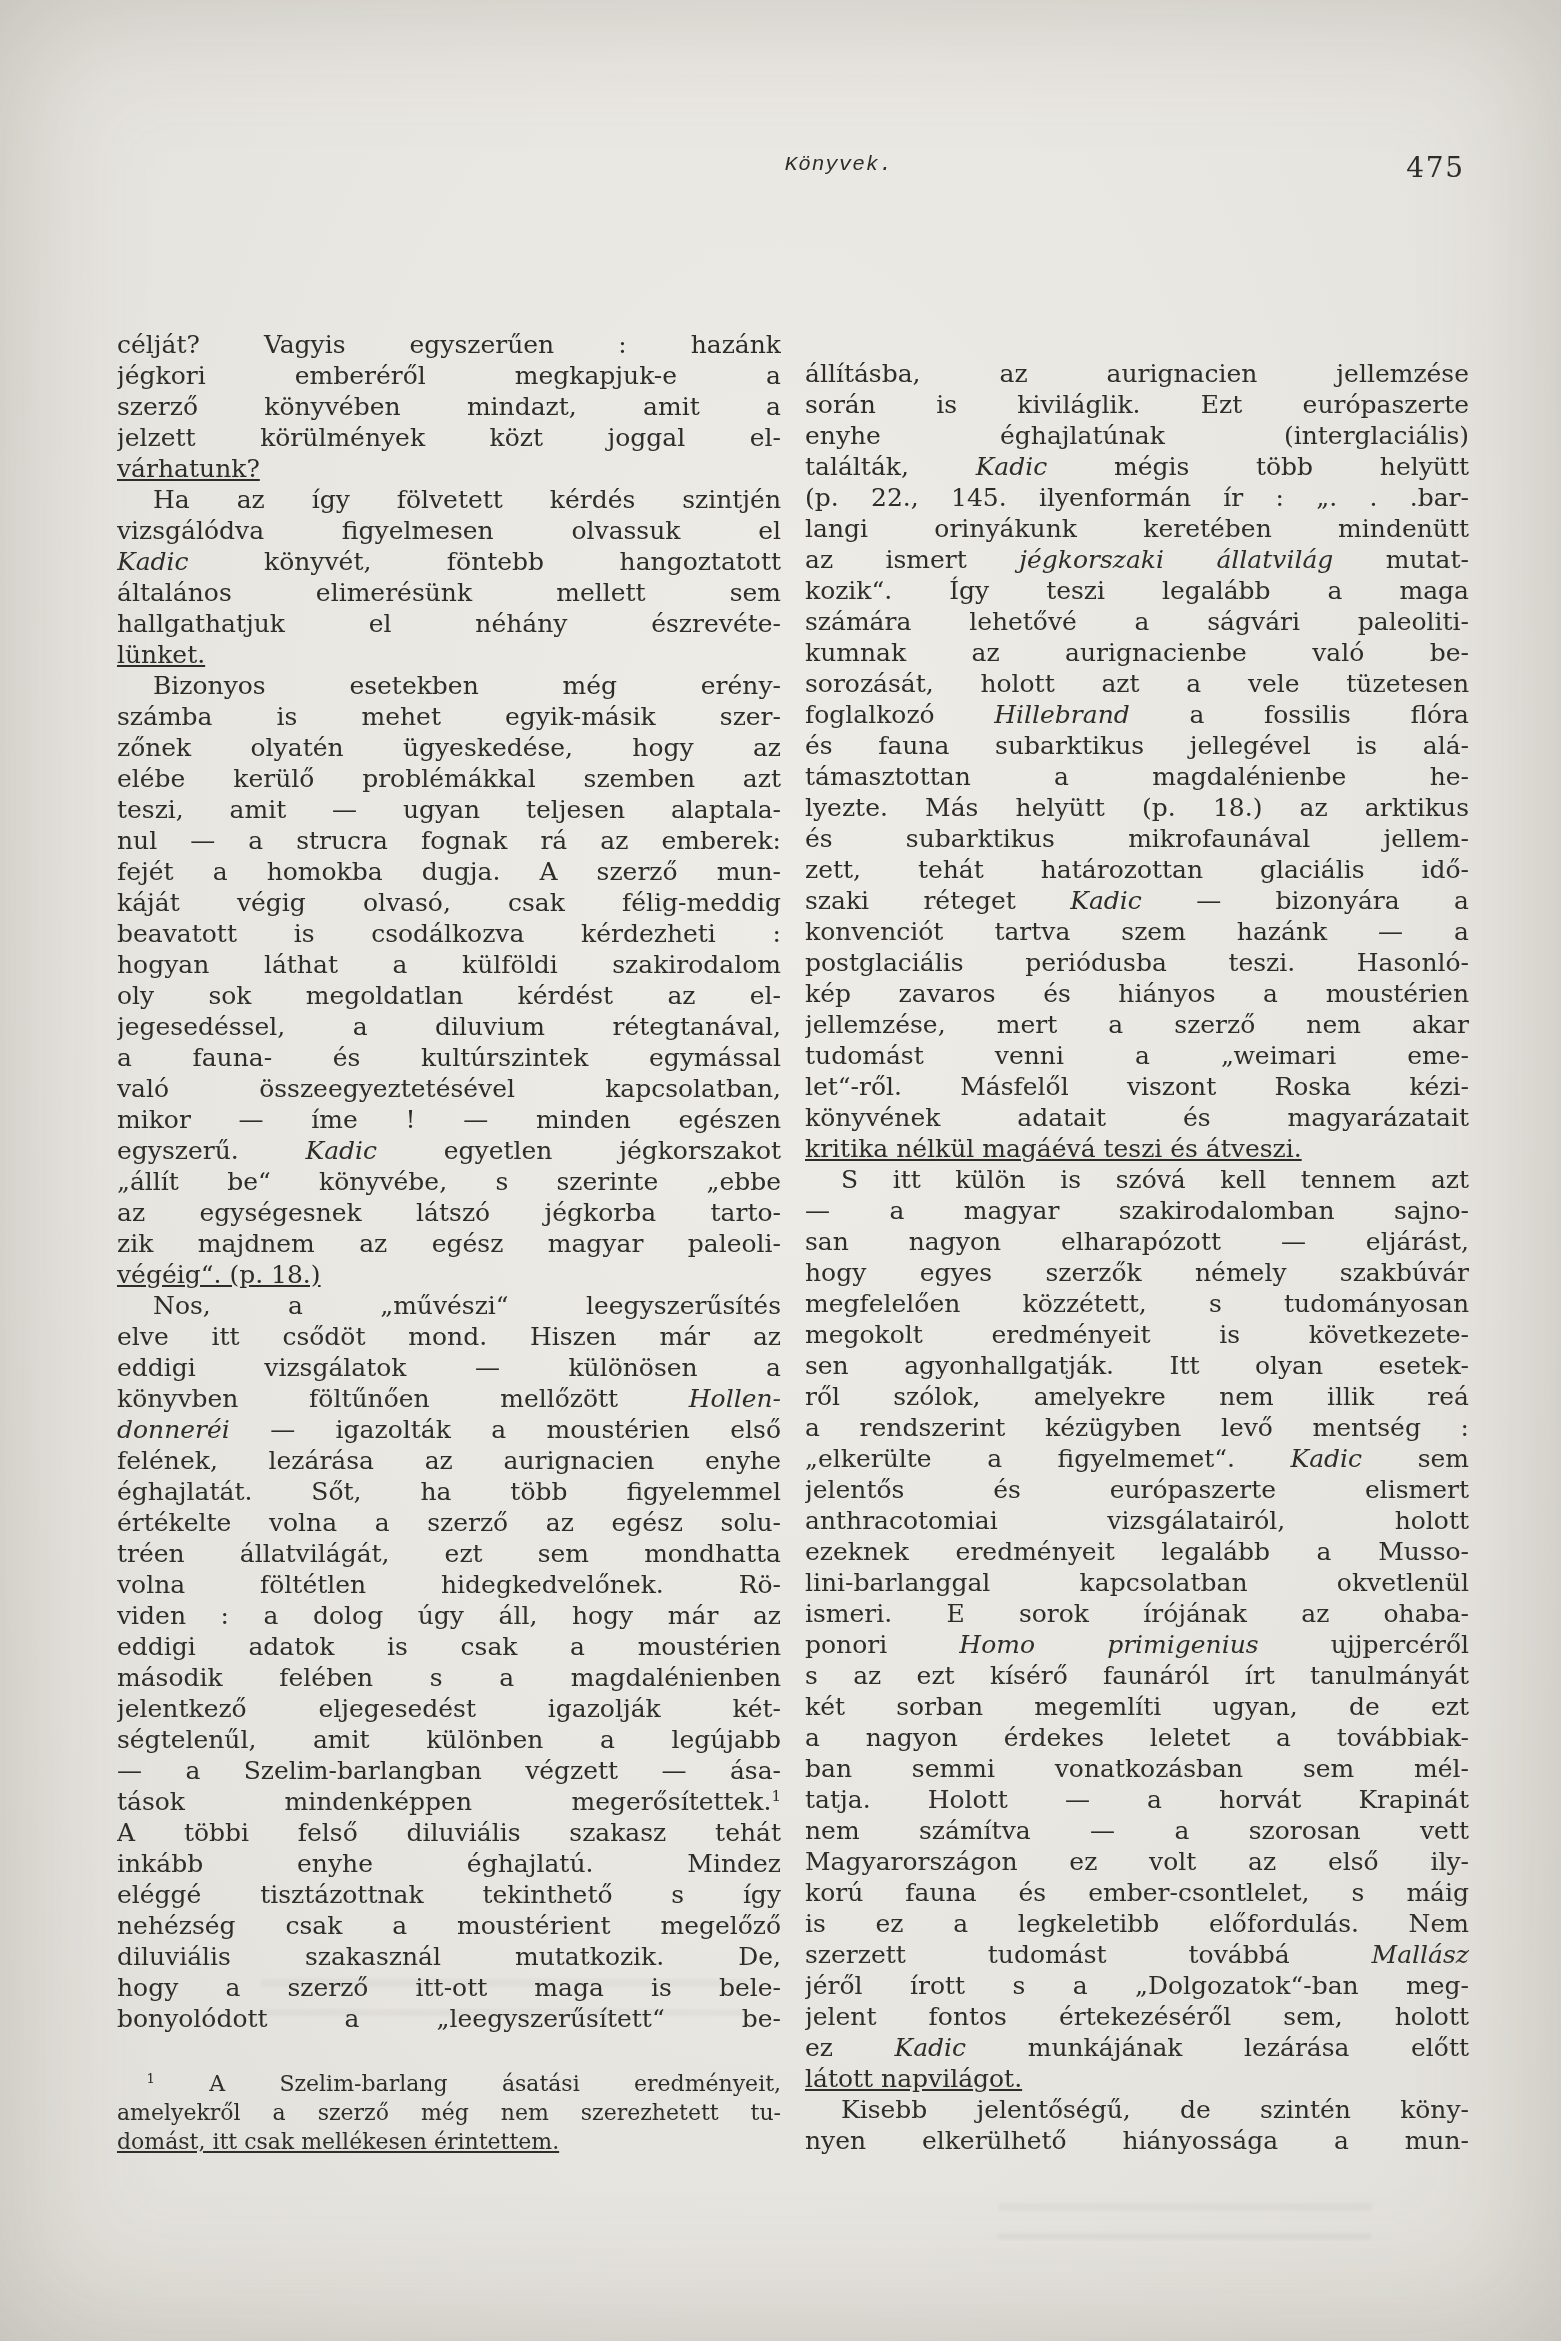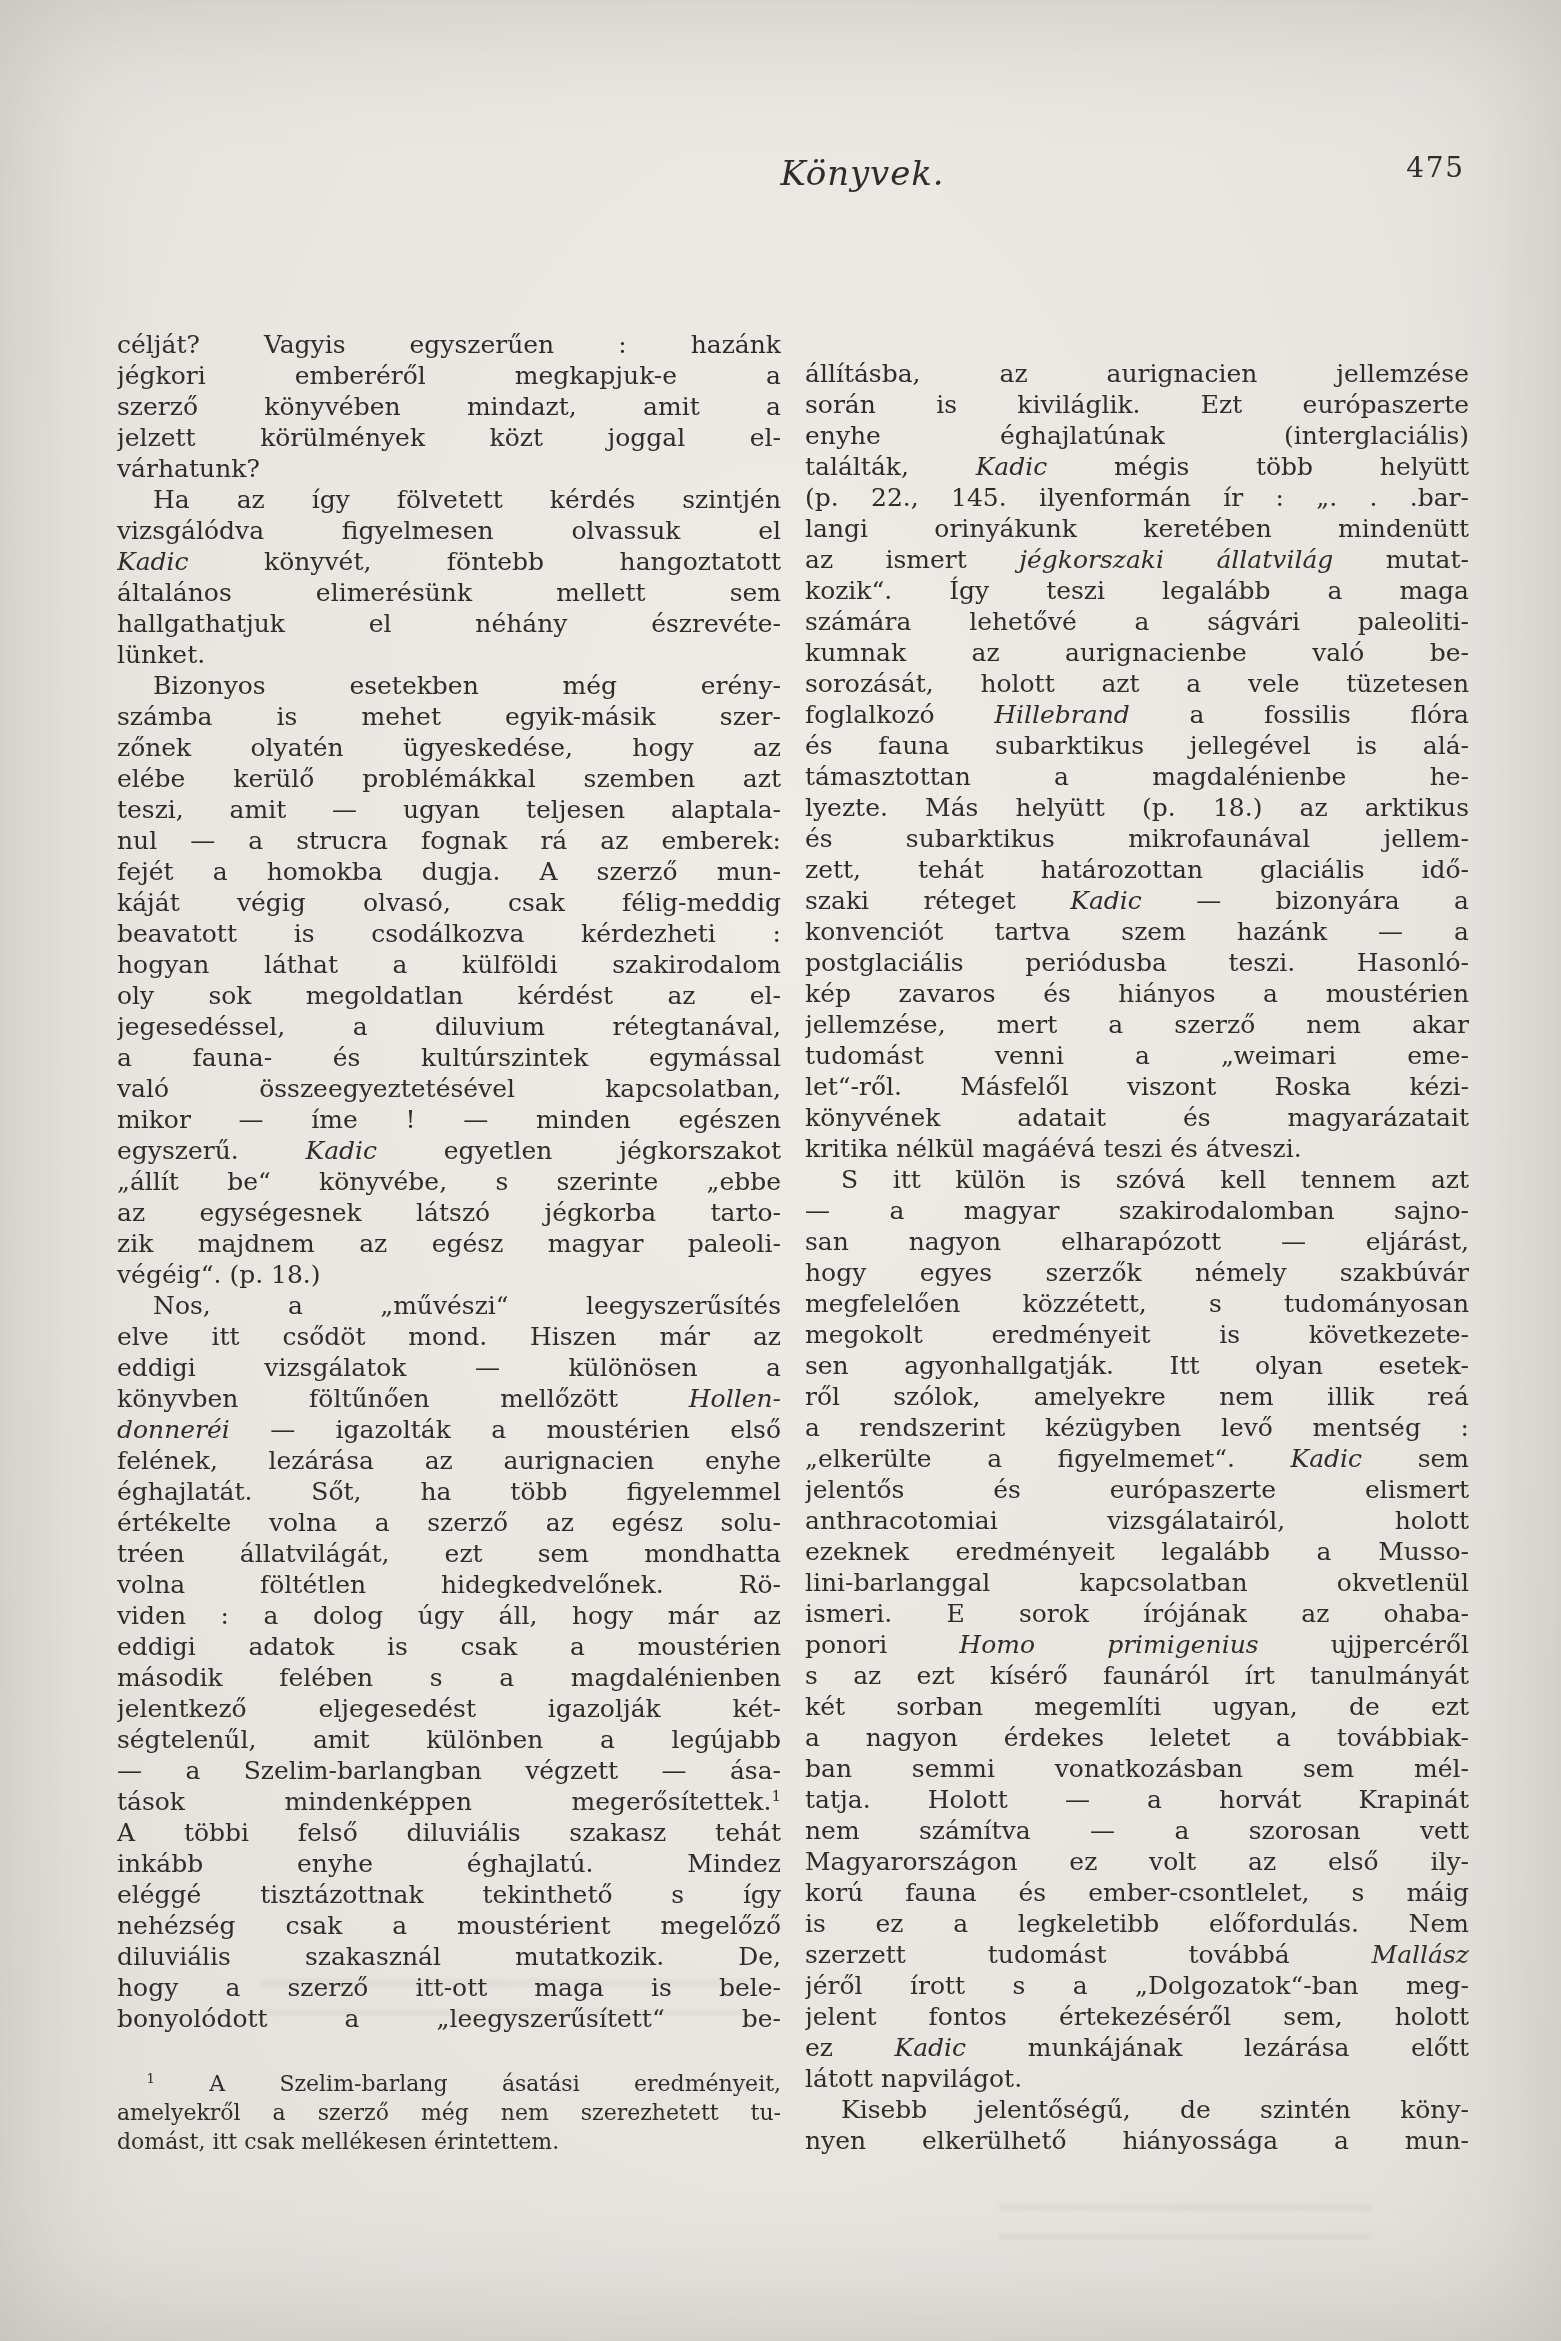--- a/index.html
+++ b/index.html
@@ -10,32 +10,32 @@
     background-color:#e9e7e2;
     background-image:radial-gradient(ellipse at 50% 38%, #eeece7 0%, #e8e6e1 55%, #e0ded8 100%);
     box-shadow:inset 0 0 139px rgba(110,105,95,.28);
     overflow:hidden;
     font-family:"DejaVu Serif","Liberation Serif",serif;
     color:#2f2d2a;
   }
   .running-header{position:absolute;top:153px;left:117px;width:1353px;height:38px;}
   .header-title{
     position:absolute;left:50%;transform:translateX(-8%);
-    font-style:italic;font-size:34px;letter-spacing:0.9px;white-space:nowrap;
+    font-style:italic;font-size:21px;letter-spacing:0.9px;white-space:nowrap;font-family:Liberation Mono, monospace;
   }
   .page-number{position:absolute;right:5.2px;top:-1.7px;font-size:28px;letter-spacing:1.7px;}
   .columns{position:absolute;top:329px;left:117px;width:1353px;display:flex;gap:24px;align-items:flex-end;}
   .col{width:664px;}
   .para{margin:0;}
   .line{
     font-size:25px;line-height:31px;height:31px;
     text-align:justify;text-align-last:justify;
     overflow:hidden;
   }
-  .line.end{text-align-last:left;}
+  .line.end{text-align-last:left;text-decoration:underline;}
   .line.indent{text-indent:36px;}
   .it{font-style:italic;}
   .sup{font-size:.6em;vertical-align:super;line-height:0;}
   .footnote{margin-top:35px;}
   .footnote .line{font-size:22px;line-height:29px;height:29px;}
   .footnote .line.indent{text-indent:29.5px;}
   .ghost{position:absolute;opacity:.07;filter:blur(1.7px);pointer-events:none;
     background:repeating-linear-gradient(180deg, rgba(55,52,48,.55) 0 7.8px, transparent 7.8px 29.5px);}
   .ghost1{left:260px;top:1979px;width:486px;height:56px;transform:skewX(-2deg);}
   .ghost2{left:998px;top:2203px;width:373px;height:49px;transform:skewX(-2deg);}

